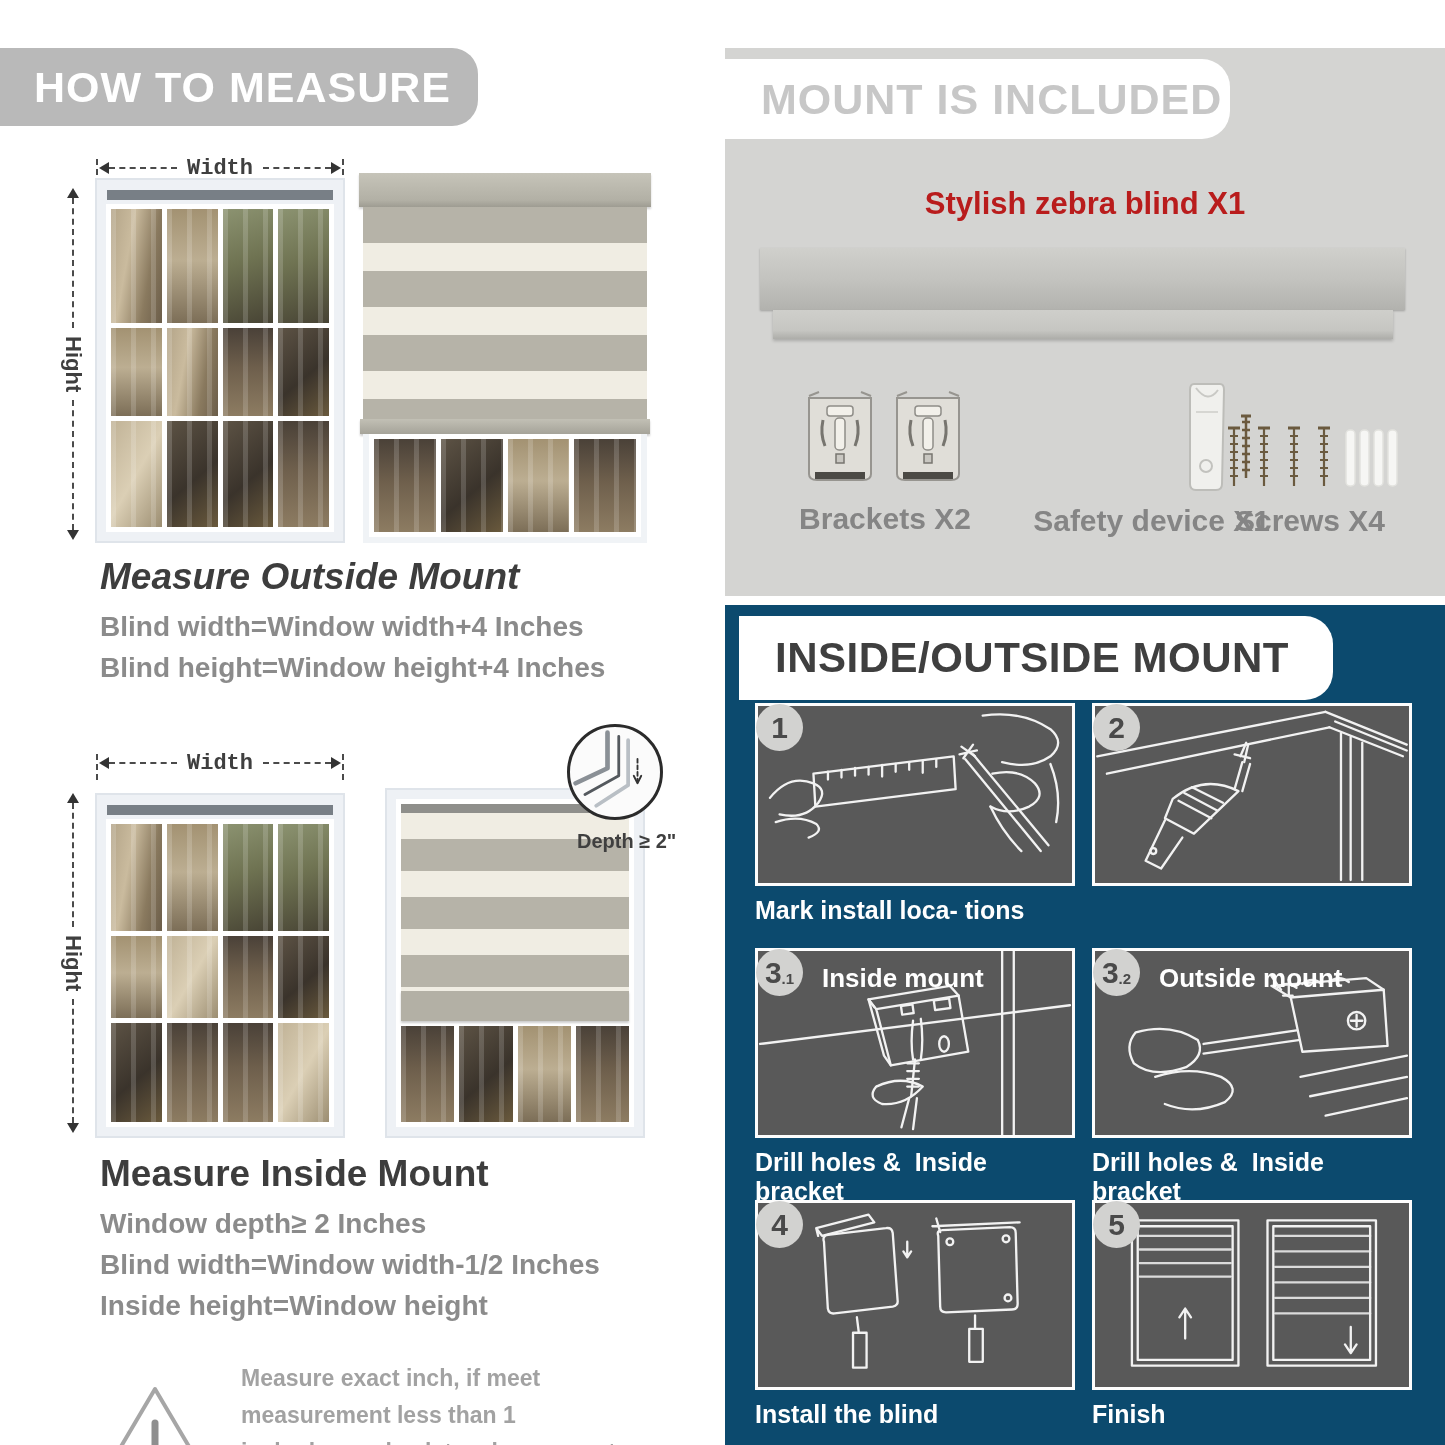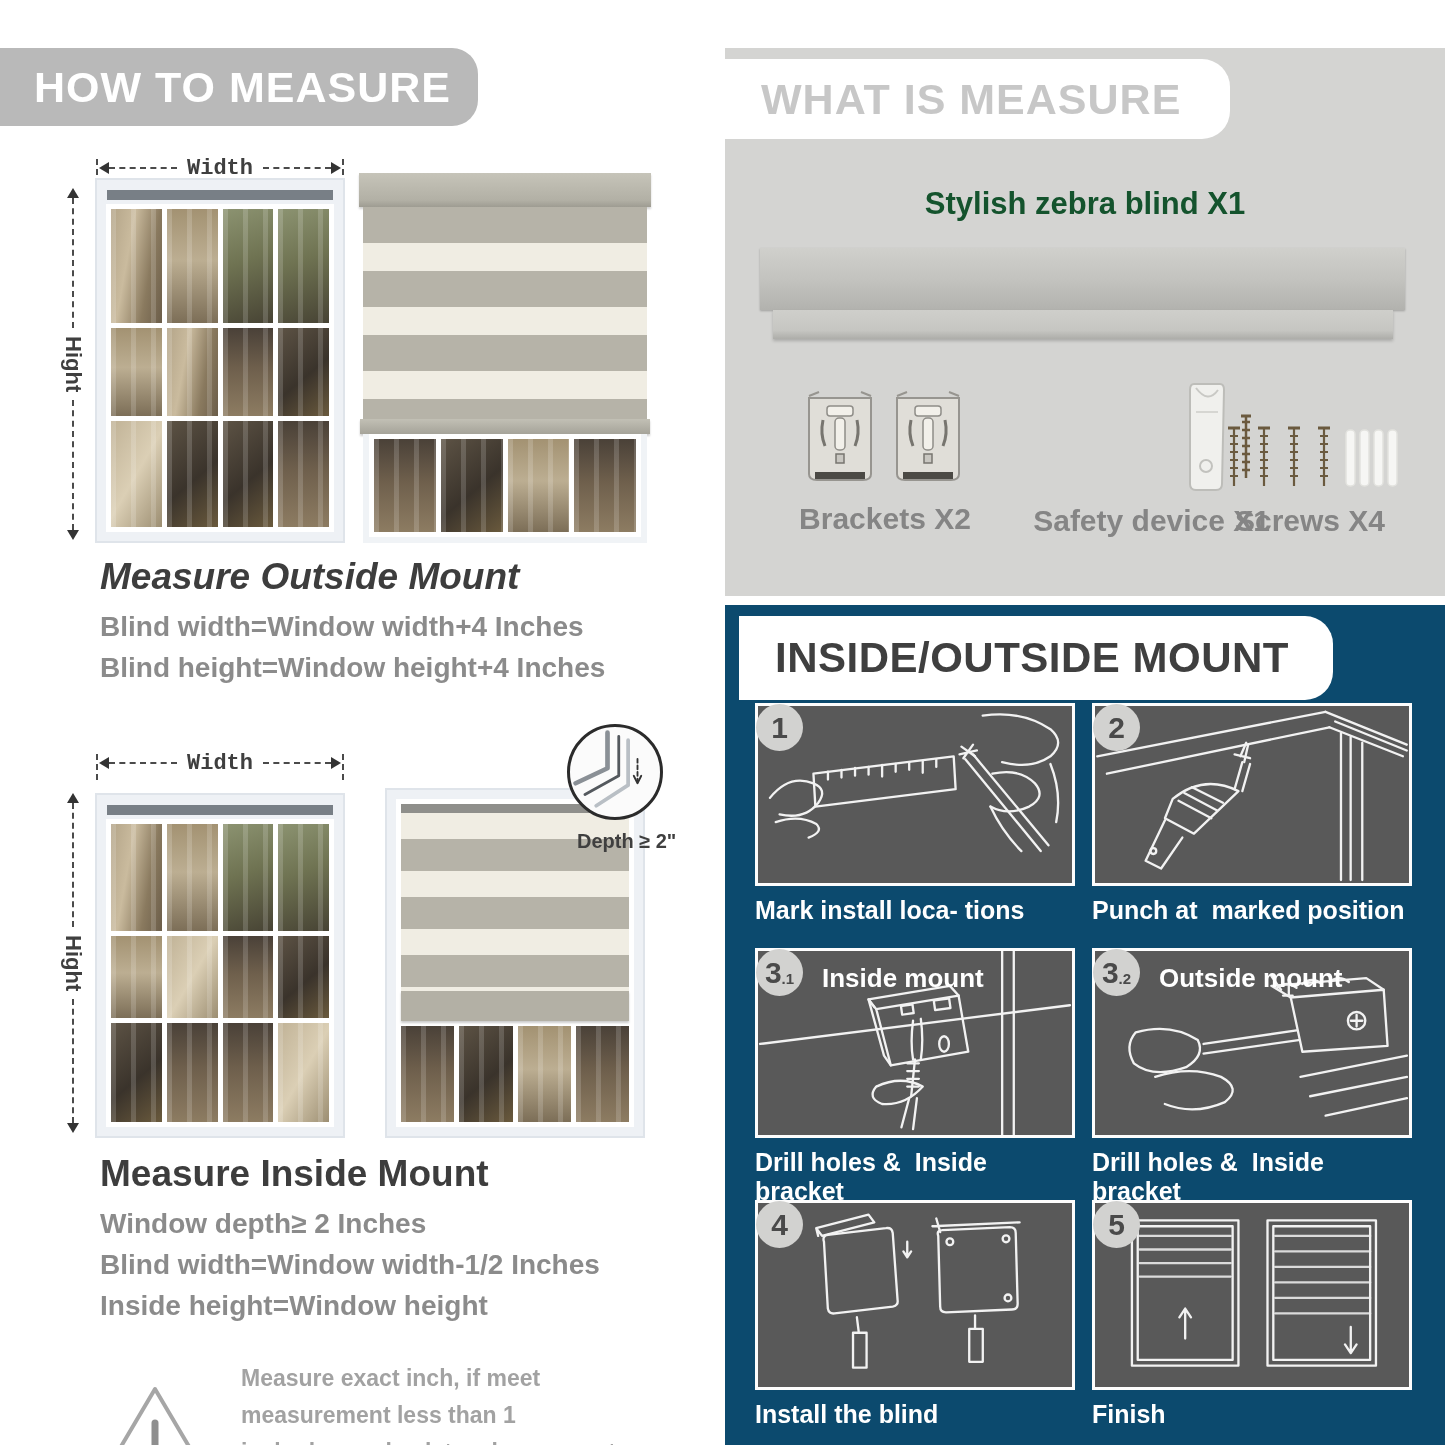--- a/index.html
+++ b/index.html
@@ -67,21 +67,21 @@
 
   .warn{position:absolute;display:flex;align-items:center;gap:26px;}
   .warn-text{font-size:23px;font-weight:bold;color:#a2a2a2;line-height:1.6;width:400px;}
 
   
   .inc-panel{position:absolute;left:725px;top:0;width:720px;height:548px;background:#d4d4d2;}
   .inc-header{position:absolute;left:0;top:11px;width:505px;height:80px;background:#ffffff;
     border-radius:0 28px 28px 0;display:flex;align-items:center;padding-left:36px;}
   .inc-header span{color:#c7c7c7;font-weight:bold;font-size:43px;letter-spacing:1px;}
   .inc-blind-label{position:absolute;left:0;top:138px;width:720px;text-align:center;
-    font-size:31px;font-weight:bold;color:#14532d;}
+    font-size:31px;font-weight:bold;color:#b91c1c;}
   .cas-main{position:absolute;left:35px;top:200px;width:645px;height:62px;
     background:linear-gradient(180deg,#d0d0cc 0%,#c3c3bf 50%,#b2b2ae 100%);box-shadow:0 1px 2px rgba(0,0,0,.25);}
   .cas-lip{position:absolute;left:48px;top:262px;width:620px;height:29px;
     background:linear-gradient(180deg,#cfcfcb,#c6c6c2 70%,#adada9);box-shadow:0 2px 3px rgba(0,0,0,.2);}
   .inc-item{position:absolute;text-align:center;}
   .inc-label{font-size:30px;font-weight:bold;color:#858585;}
 
   .mount-panel{position:absolute;left:725px;top:557px;width:796px;height:888px;background:#0c4a6e;}
   .mount-header{position:absolute;left:14px;top:11px;width:594px;height:84px;background:#ffffff;
     border-radius:0 28px 28px 0;display:flex;align-items:center;padding-left:36px;}
@@ -239,21 +239,21 @@
     <svg width="120" height="105" viewBox="0 0 120 105" data-interactable="false">
       <path d="M60,8 L112,96 Q113,100 108,100 L12,100 Q7,100 8,96 Z" fill="none" stroke="#a6a6a6" stroke-width="4" stroke-linejoin="round"></path>
       <line x1="60" y1="42" x2="60" y2="72" stroke="#8f8f8f" stroke-width="7" stroke-linecap="round"></line>
       <circle cx="60" cy="86" r="4.5" fill="#8f8f8f" stroke="none"></circle>
     </svg>
     <div class="warn-text" data-interactable="false">Measure exact inch, if meet measurement less than 1 inch,please also let us know exact measurement, please do not leave it</div>
   </div>
 
   <div class="inc-panel" data-interactable="false">
     <div class="inc-header" data-interactable="false">
-      <span data-interactable="false">WHAT IS MEASURE</span>
+      <span data-interactable="false">MOUNT IS INCLUDED</span>
     </div>
     <div class="inc-blind-label" data-interactable="false">Stylish zebra blind X1</div>
 
     <div class="cas-main" data-interactable="false"></div>
     <div class="cas-lip" data-interactable="false"></div>
 
     <div class="inc-item" style="left:40px;top:340px;width:240px;" data-interactable="false">
       <svg width="160" height="110" viewBox="0 0 160 110" data-interactable="false">
         <g>
           <path d="M4,10 L66,10 L66,86 Q66,92 58,92 L12,92 Q4,92 4,86 Z" fill="#e0ded8" stroke="#979590" stroke-width="2"></path>
@@ -366,21 +366,20 @@
           <path d="M236,6 L320,40 M240,22 L316,52 M246,16 L320,46"></path>
           <path d="M252,28 L252,180 M262,32 L262,180 M274,38 L274,180"></path>
           <path d="M148,52 l6,-14 M142,50 l16,4 M156,40 l-4,18"></path>
           <path d="M150,58 L142,86 M158,60 L150,88"></path>
           <path d="M146,88 L100,132 L70,116 L78,96 Q110,70 146,88 Z"></path>
           <path d="M84,98 L118,116 M90,90 L124,108 M98,84 L130,100"></path>
           <path d="M70,118 L50,160 L66,168 L88,136"></path>
           <circle cx="58" cy="150" r="3"></circle>
         </svg>
       </div>
-      <div class="cap" data-interactable="false">Punch at  marked position</div>
     </div>
 
     <div class="step" style="left:30px;top:343px;" data-interactable="false">
       <div class="step-box" style="--bh:190px;" data-interactable="false">
         <div class="badge" data-interactable="false">
             <span>3</span>
             <span class="sub">.1</span>
           </div>
         <div class="step-title" data-interactable="false">Inside mount</div>
         <svg class="art" viewBox="0 0 320 190" data-interactable="false">

